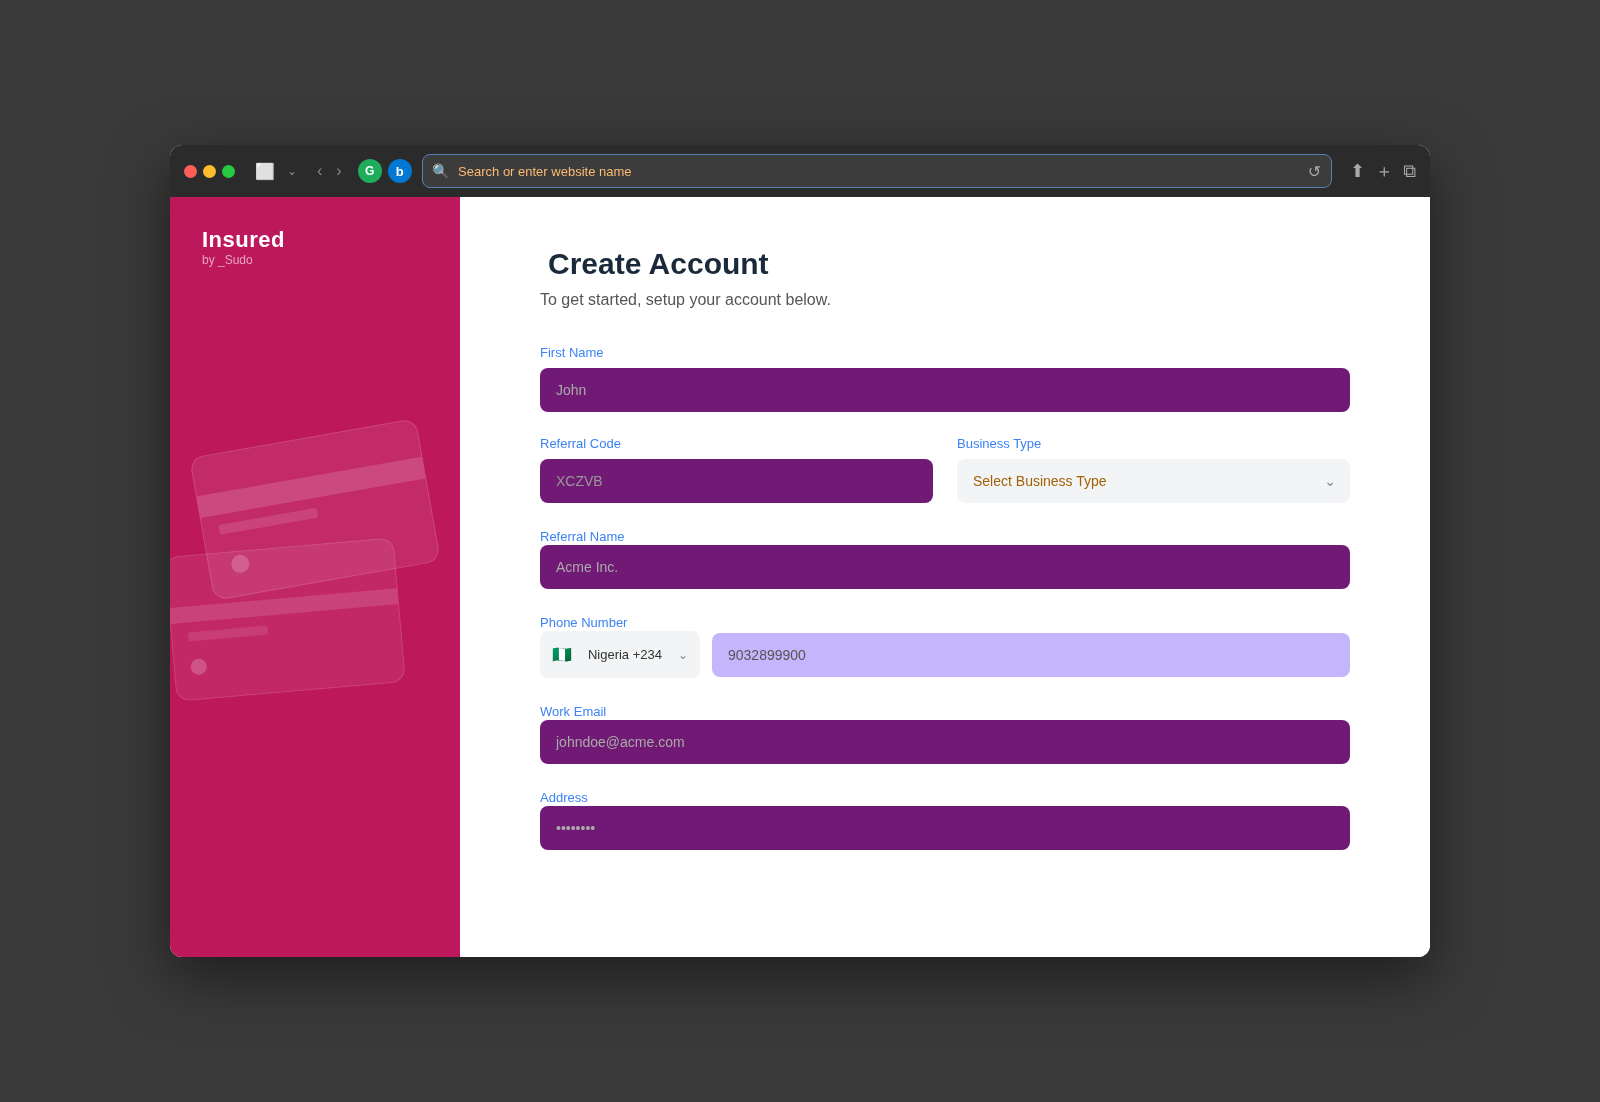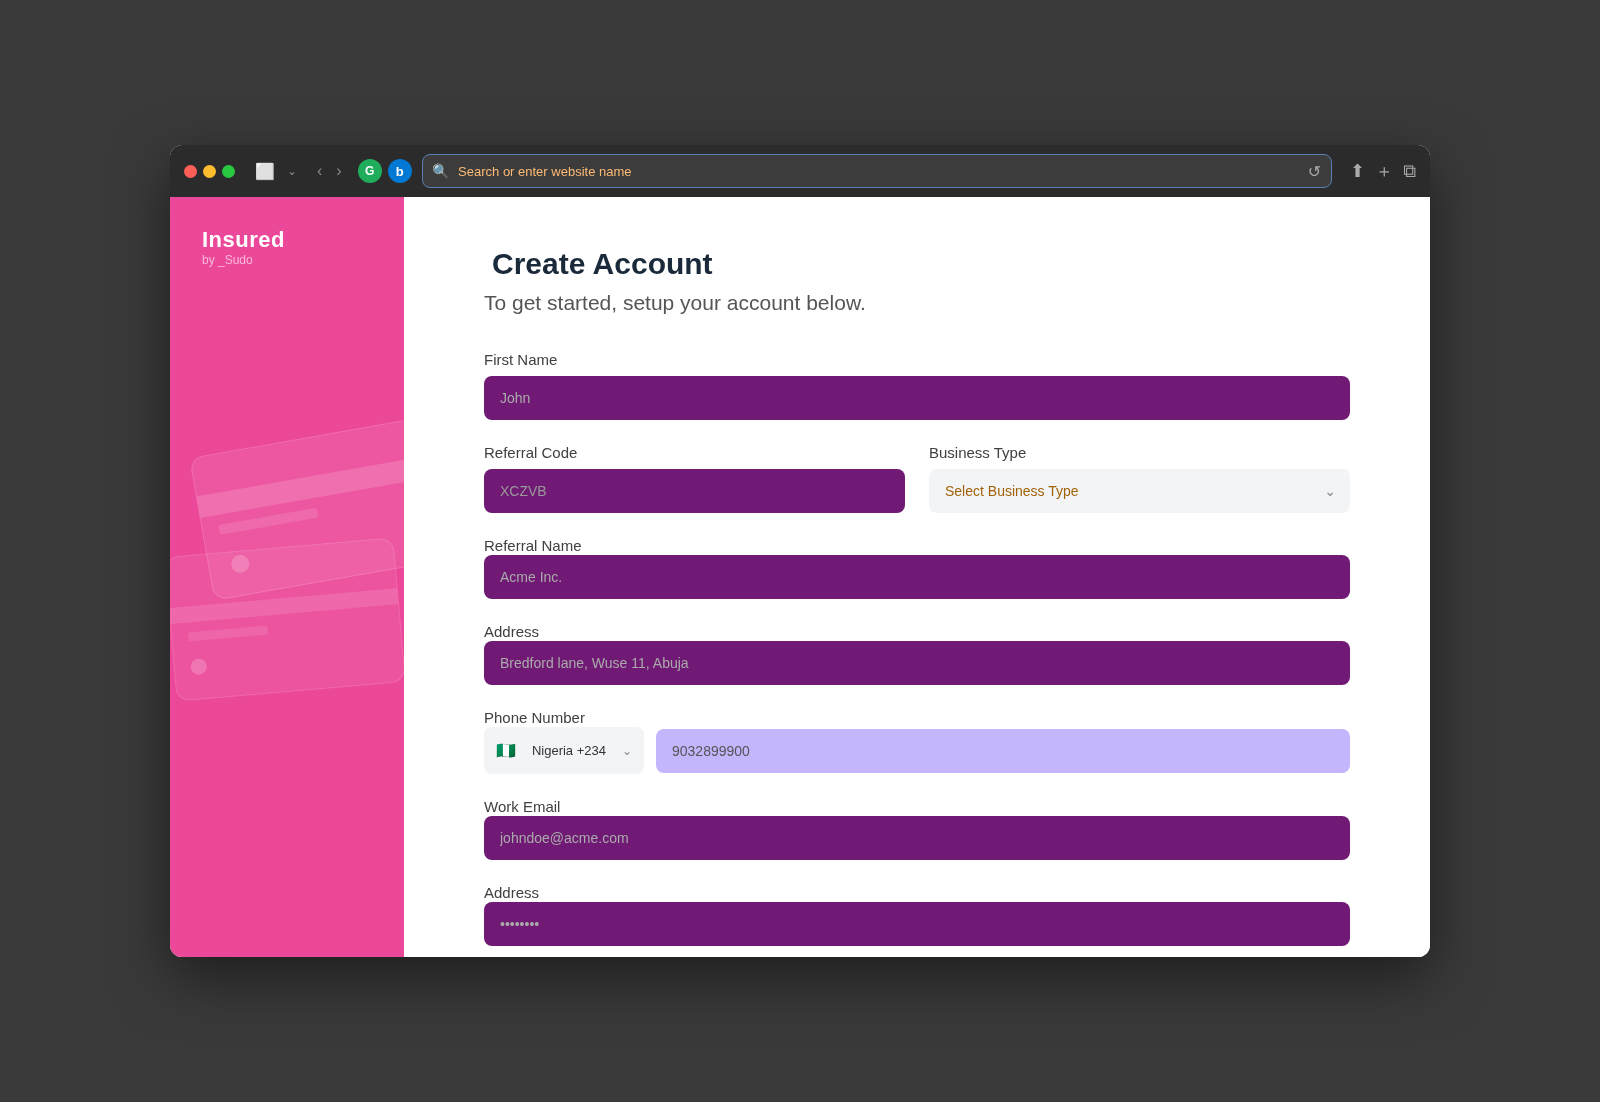--- a/index.html
+++ b/index.html
@@ -143,22 +143,22 @@
     }
 
     
     .browser-content {
       display: flex;
       height: 760px;
     }
 
     
     .sidebar {
-      width: 234px;
-      background: #ec4899;
+      width: 290px;
+      background: #be185d;
       position: relative;
       overflow: hidden;
       flex-shrink: 0;
     }
 
     .sidebar-logo {
       position: absolute;
       top: 30px;
       left: 32px;
       color: white;
@@ -277,41 +277,41 @@
 
     .form-title {
       font-size: 30px;
       font-weight: 700;
       color: #1a2a3a;
       margin-bottom: 10px;
       margin-left: 8px;
     }
 
     .form-subtitle {
-      font-size: 21px;
+      font-size: 16px;
       color: #555;
       margin-bottom: 36px;
     }
 
     .form-row {
       display: flex;
       gap: 24px;
       margin-bottom: 24px;
     }
 
     .form-group {
       flex: 1;
       display: flex;
       flex-direction: column;
     }
 
     .form-label {
-      font-size: 15px;
+      font-size: 13px;
       font-weight: 500;
-      color: #404040;
+      color: #3b82f6;
       margin-bottom: 8px;
     }
 
     .form-input {
       background: #701a75;
       border: none;
       border-radius: 8px;
       padding: 14px 16px;
       font-size: 14px;
       color: #999;
@@ -487,24 +487,20 @@
             <span class="select-chevron">⌄</span>
           </div>
         </div>
       </div>
 
       <div class="form-wide-group">
         <label class="form-label">Referral Name</label>
         <input class="form-input" type="text" placeholder="Acme Inc." style="">
       </div>
 
-      <div class="form-wide-group">
-        <label class="form-label">Address</label>
-        <input class="form-input" type="text" placeholder="Bredford lane, Wuse 11, Abuja" style="">
-      </div>
 
       <div class="form-wide-group">
         <label class="form-label">Phone Number</label>
         <div class="phone-row">
           <div class="phone-country">
             <span class="flag">🇳🇬</span>
             <span>Nigeria +234</span>
             <span class="country-chevron">⌄</span>
           </div>
           <input class="phone-number-input" type="text" value="9032899900" style="">

